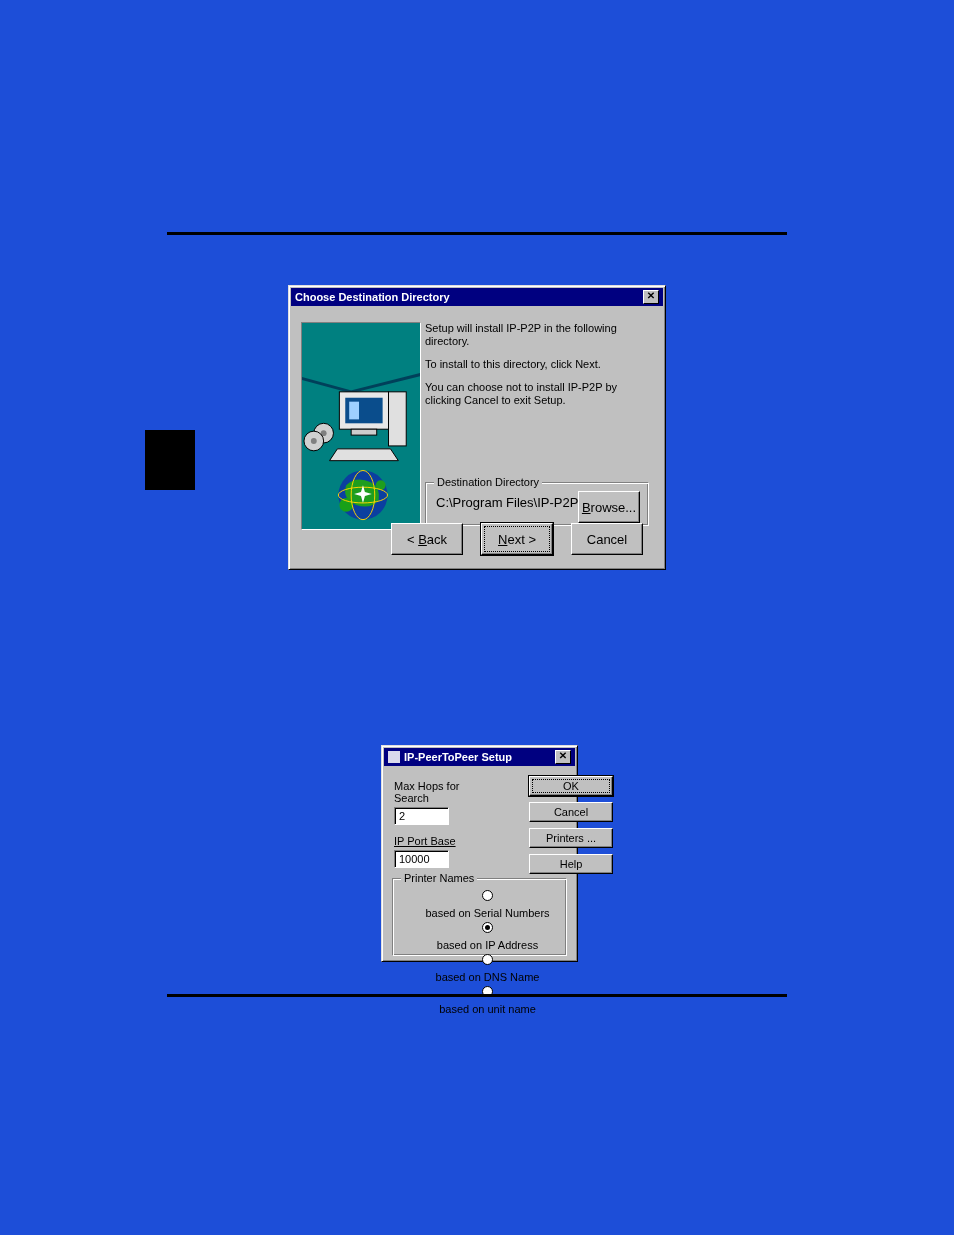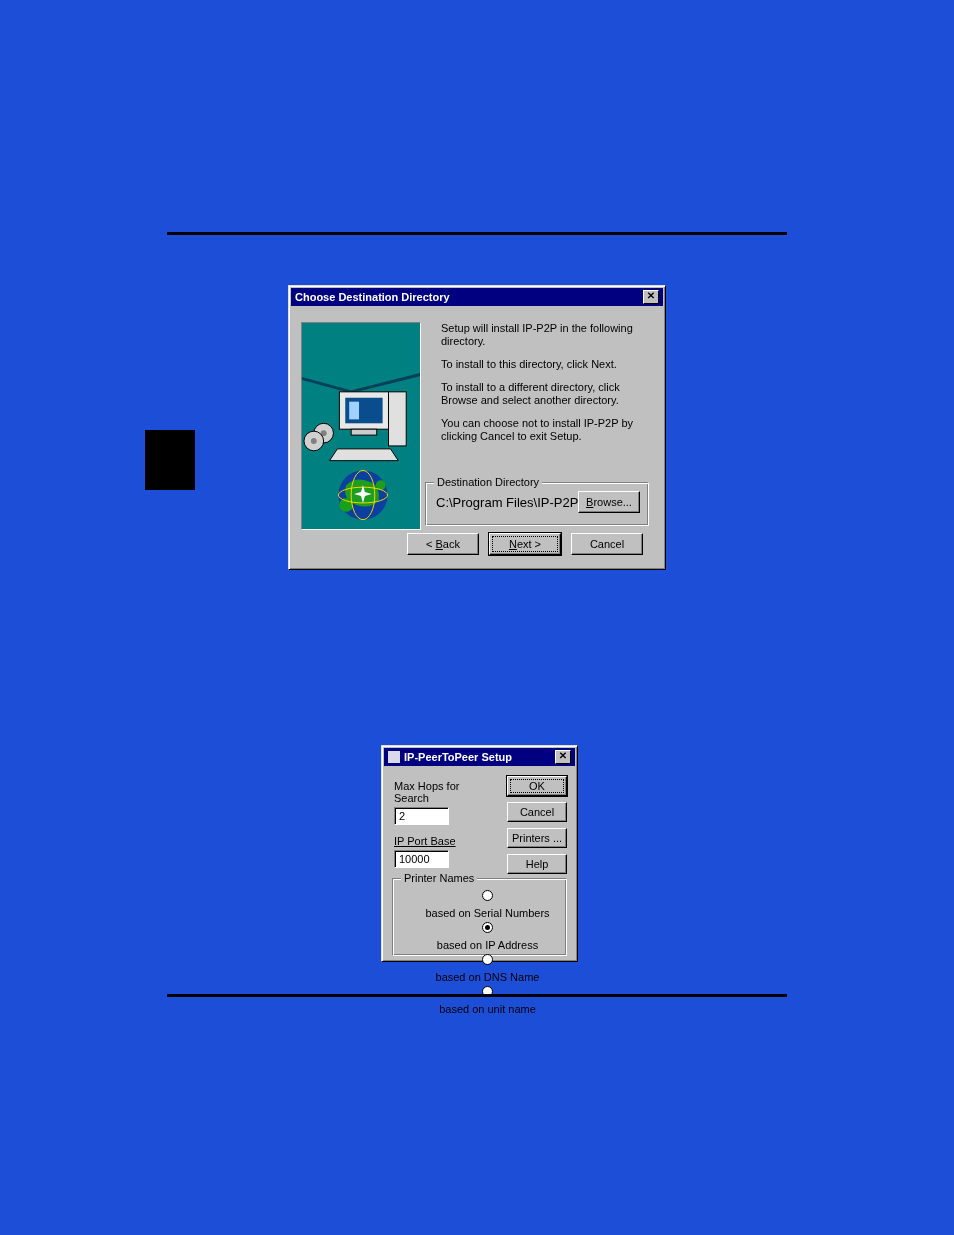--- a/index.html
+++ b/index.html
@@ -95,24 +95,24 @@
     display: inline-flex;
     align-items: center;
     justify-content: center;
     background: var(--win-grey);
     border: 1px solid;
     border-top-color: #fff;
     border-left-color: #fff;
     border-right-color: #000;
     border-bottom-color: #000;
     box-shadow: inset -1px -1px 0 var(--win-grey-dark);
-    font-size: 11px;
+    font-size: 13px;
     padding: 0;
     cursor: default;
-    height: 22px;
+    height: 32px;
   }
   .btn.default {
     outline: 1px solid #000;
   }
   .btn.default .inner-focus {
     outline: 1px dotted #000;
     outline-offset: -3px;
     display: flex;
     align-items: center;
     justify-content: center;
@@ -146,21 +146,21 @@
   .group-title {
     position: absolute;
     top: -7px;
     left: 8px;
     background: var(--win-grey);
     padding: 0 3px;
     font-size: 11px;
   }
   
   .dlg1 { left: 288px; top: 285px; width: 378px; height: 285px; }
-  .dlg1 .body { position: relative; padding: 8px 12px 0 12px; display: flex; gap: 20px; height: 205px; margin-top: 8px; }
+  .dlg1 .body { position: relative; padding: 8px 12px 0 12px; display: flex; gap: 4px; height: 205px; margin-top: 8px; }
   .sidebar-img {
     width: 120px; height: 208px;
     background: linear-gradient(var(--teal), var(--teal));
     border: 1px solid;
     border-top-color: var(--win-grey-dark);
     border-left-color: var(--win-grey-dark);
     border-right-color: #fff;
     border-bottom-color: #fff;
     position: relative; overflow: hidden;
     flex-shrink: 0;
@@ -173,33 +173,33 @@
     left: 136px; right: 16px; top: 184px; height: 44px; margin-top: 12px;
   }
   .dlg1 .destgroup .path {
     position: absolute; left: 10px; top: 12px; font-size: 13px;
   }
   .dlg1 .destgroup .btn.browse {
     position: absolute; right: 8px; top: 8px; width: 62px;
   }
   .dlg1 .bottom-btns {
     position: absolute; right: 22px; bottom: 14px;
-    display: flex; gap: 10px; text-align: center;
+    display: flex; gap: 18px; text-align: center;
   }
   .dlg1 .bottom-btns .btn { width: 72px; }
   
   .dlg2 { left: 381px; top: 745px; width: 197px; height: 217px; }
   .dlg2 .content { position: relative; padding: 10px 10px 8px 12px; }
   .dlg2 .leftcol { position:absolute; left:12px; top:10px; width:85px; font-size:11px; }
   .dlg2 .leftcol .lbl { margin-top:2px; }
   .dlg2 .leftcol .hops-in { width:55px; margin-top:3px; }
   .dlg2 .leftcol .port-lbl { margin-top:10px;text-decoration:underline; }
   .dlg2 .leftcol .port-in { width:55px; margin-top:3px; }
   .dlg2 .btncol { position:absolute; right:10px; top:8px; width:60px; display:flex; flex-direction:column; gap:6px; }
-  .dlg2 .btncol .btn { width:60px; height:20px; font-size:11px; }
+  .dlg2 .btncol .btn { width:84px; height:20px; font-size:11px;margin-left:22px; }
   .dlg2 .pgroup { position:absolute; left:10px; right:10px; top:110px; height:78px; }
   .dlg2 .radio-row {
     display:flex; align-items:center; gap:6px;
     margin: 3px 0 0 16px; font-size:11px;flex-direction:column;
   }
   .radio {
     width:11px; height:11px; border-radius:50%;
     background:#fff; border:1px solid #000;
     display:inline-flex; align-items:center; justify-content:center;
   }
@@ -245,21 +245,20 @@
           <circle cx="80" cy="165" r="5" fill="#1E9E1E"></circle>
           <ellipse cx="62" cy="175" rx="25" ry="8" fill="none" stroke="#FFD400" stroke-width="1"></ellipse>
           <ellipse cx="62" cy="175" rx="12" ry="25" fill="none" stroke="#FFD400" stroke-width="1"></ellipse>
 
           <polygon points="62,165 64,172 71,174 64,176 62,183 60,176 53,174 60,172" fill="#fff"></polygon>
         </svg>
       </div>
       <div class="text-col">
         <p>Setup will install IP-P2P in the following directory.</p>
         <p>To install to this directory, click Next.</p>
-        <p>To install to a different directory, click Browse and select another directory.</p>
         <p>You can choose not to install IP-P2P by clicking Cancel to exit Setup.</p>
       </div>
     </div>
     <div class="group destgroup">
       <span class="group-title">Destination Directory</span>
       <div class="path">C:\Program Files\IP-P2P</div>
       <div class="btn browse">
         <span><span class="underline">B</span><span>rowse...</span></span>
       </div>
     </div>

